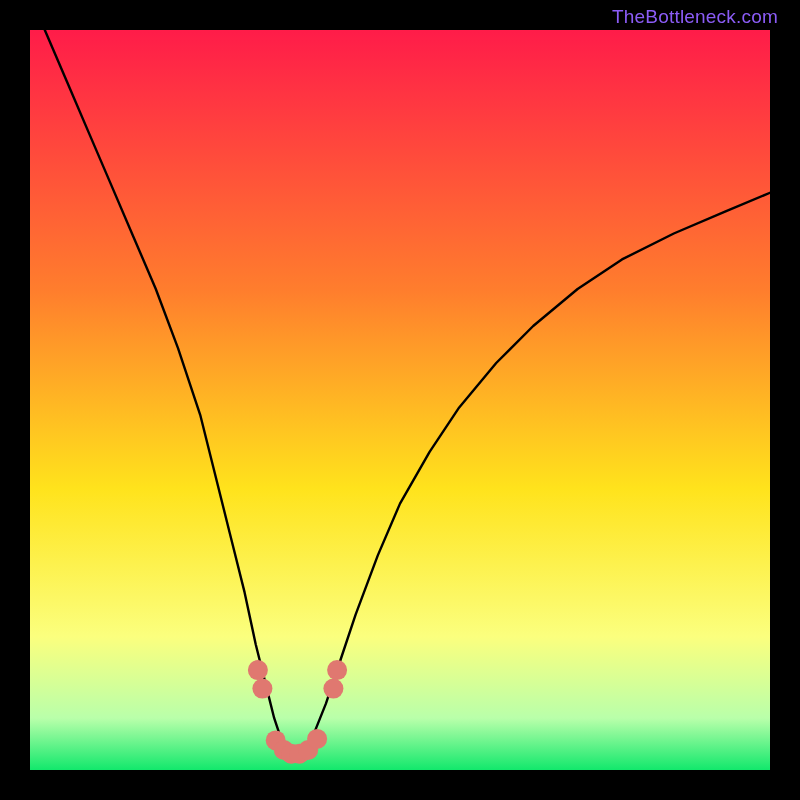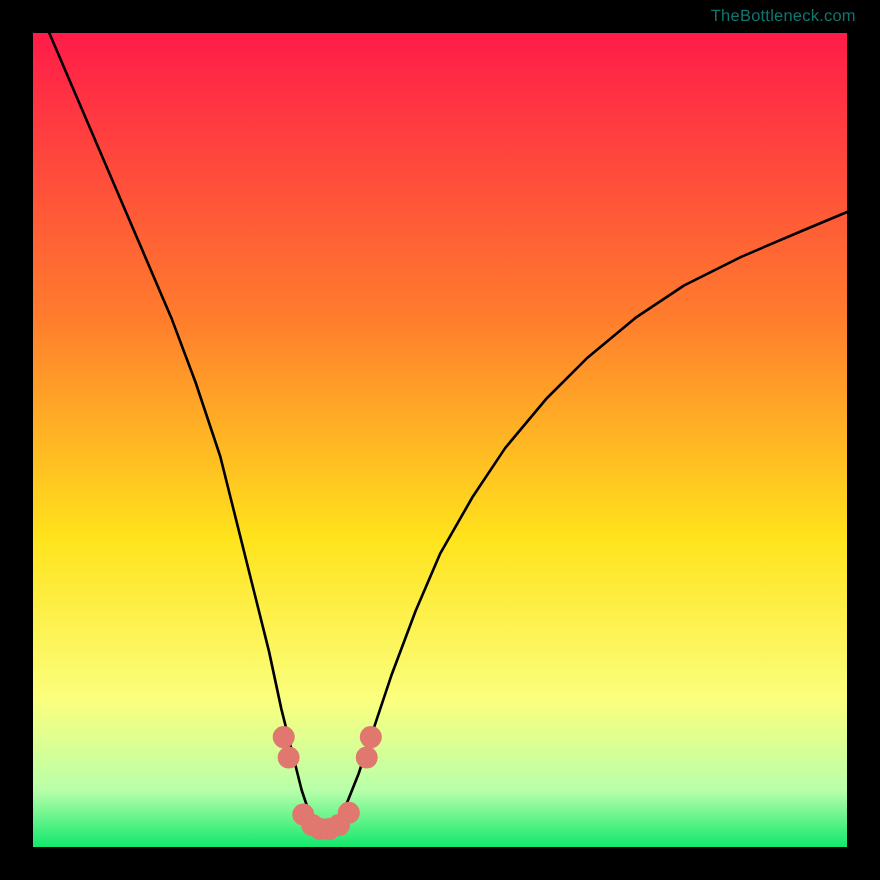--- a/index.html
+++ b/index.html
@@ -24,22 +24,22 @@
     left: 30px;
     top: 30px;
     width: 740px;
     height: 740px;
     overflow: hidden;
   }
   .watermark {
     position: absolute;
     top: 6px;
     right: 22px;
-    color: #0f766e;
-    font-size: 15px;
+    color: #8b5cf6;
+    font-size: 19px;
     font-weight: 500;
     letter-spacing: 0.2px;
   }
   svg {
     display: block;
   }
 </style>
 </head>
 <body>
 

